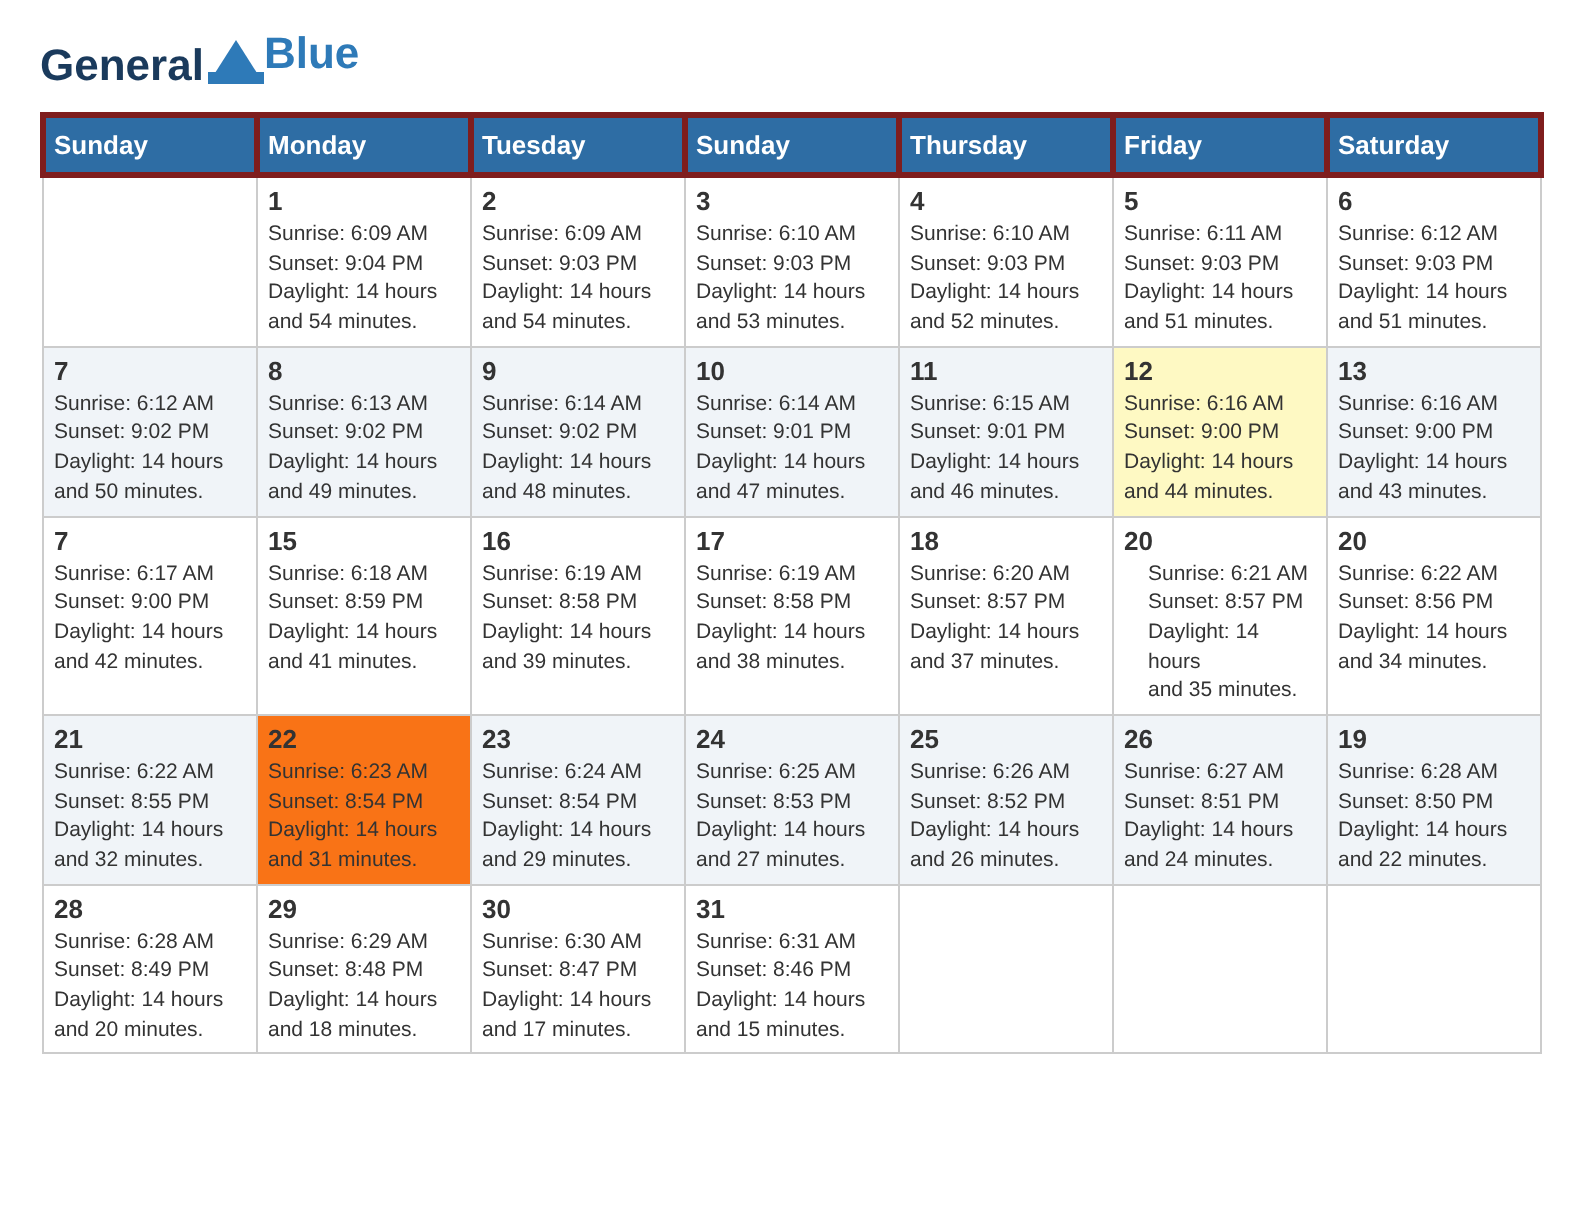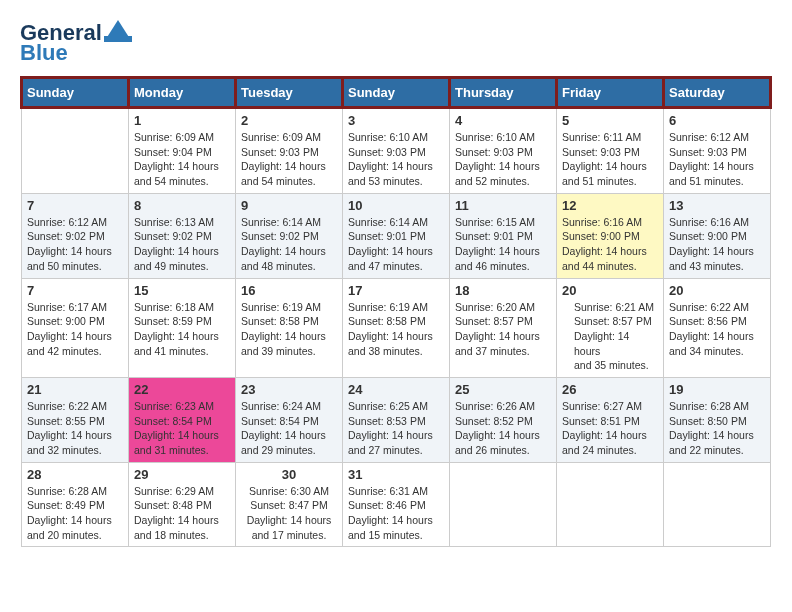--- a/index.html
+++ b/index.html
@@ -11,21 +11,20 @@
       padding: 20px;
     }
     .header {
       display: flex;
       justify-content: space-between;
       align-items: flex-start;
       margin-bottom: 10px;
     }
     .logo {
       display: flex;
-      flex-direction: column;
       align-items: flex-start;
     }
     .title-area {
       text-align: right;
     }
     .month-title {
       font-size: 42px;
       font-weight: bold;
       color: #1a3a5c;
       line-height: 1;
@@ -257,21 +256,21 @@
         </td>
       </tr>
       <tr>
         <td style="background: rgb(240, 244, 248);">
           <span class="day-number">21</span>
           <div class="day-info" style="white-space: pre-line;">Sunrise: 6:22 AM
 Sunset: 8:55 PM
 Daylight: 14 hours
 and 32 minutes.</div>
         </td>
-        <td style="background: #ec4899; margin-left: 45px;">
+        <td style="background: #f97316; margin-left: 45px;">
           <span class="day-number">22</span>
           <div class="day-info" style="white-space: pre-line;">Sunrise: 6:23 AM
 Sunset: 8:54 PM
 Daylight: 14 hours
 and 31 minutes.</div>
         </td>
         <td style="background: rgb(240, 244, 248);">
           <span class="day-number">23</span>
           <div class="day-info" style="white-space: pre-line;">Sunrise: 6:24 AM
 Sunset: 8:54 PM
@@ -315,21 +314,21 @@
 Daylight: 14 hours
 and 20 minutes.</div>
         </td>
         <td style="background: rgb(255, 255, 255);">
           <span class="day-number">29</span>
           <div class="day-info" style="white-space: pre-line;">Sunrise: 6:29 AM
 Sunset: 8:48 PM
 Daylight: 14 hours
 and 18 minutes.</div>
         </td>
-        <td style="background: rgb(255, 255, 255); text-align: center;">
+        <td style="background: rgb(255, 255, 255);">
           <span class="day-number">30</span>
           <div class="day-info" style="white-space: pre-line;">Sunrise: 6:30 AM
 Sunset: 8:47 PM
 Daylight: 14 hours
 and 17 minutes.</div>
         </td>
         <td style="background: rgb(255, 255, 255);">
           <span class="day-number">31</span>
           <div class="day-info" style="white-space: pre-line;">Sunrise: 6:31 AM
 Sunset: 8:46 PM

